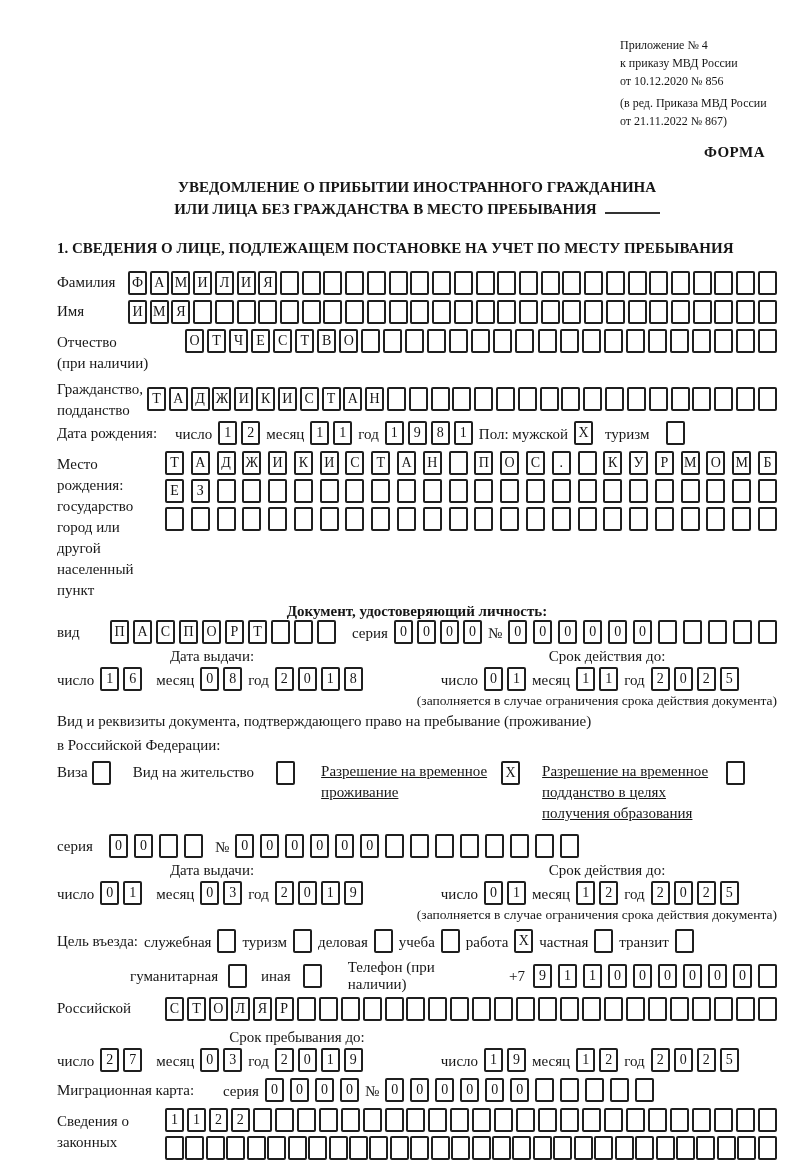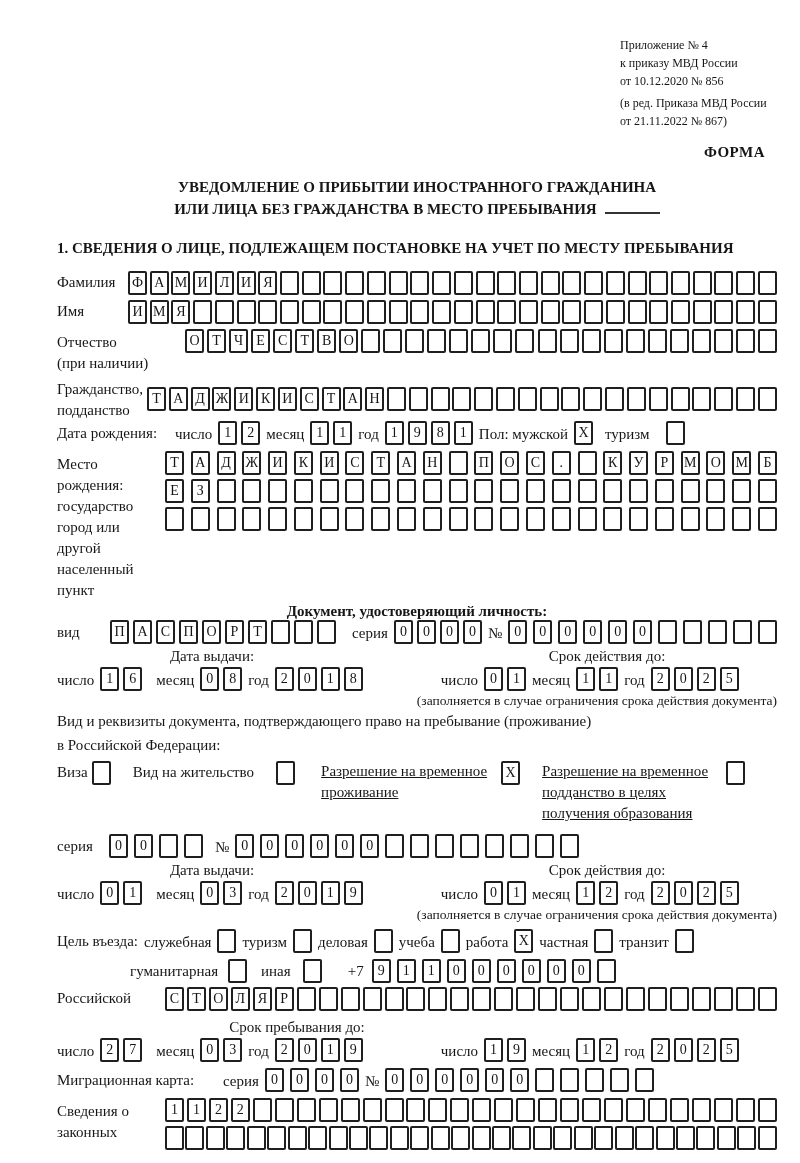--- a/index.html
+++ b/index.html
@@ -545,20 +545,21 @@
 
   <div class="row vcenter mt6">
     <span style="margin-left:73px">гуманитарная</span>
     <span class="cells" style="margin-left:10px">
         <span class="cell"></span>
       </span>
     <span style="margin-left:14px">иная</span>
     <span class="cells" style="margin-left:12px">
         <span class="cell"></span>
       </span>
+    <span style="margin-left:26px">Телефон (при наличии)</span>
     <span style="margin-left:26px">+7</span>
     <span class="cells g6" style="margin-left:8px">
         <span class="cell">9</span>
         <span class="cell">1</span>
         <span class="cell">1</span>
         <span class="cell">0</span>
         <span class="cell">0</span>
         <span class="cell">0</span>
         <span class="cell">0</span>
         <span class="cell">0</span>

